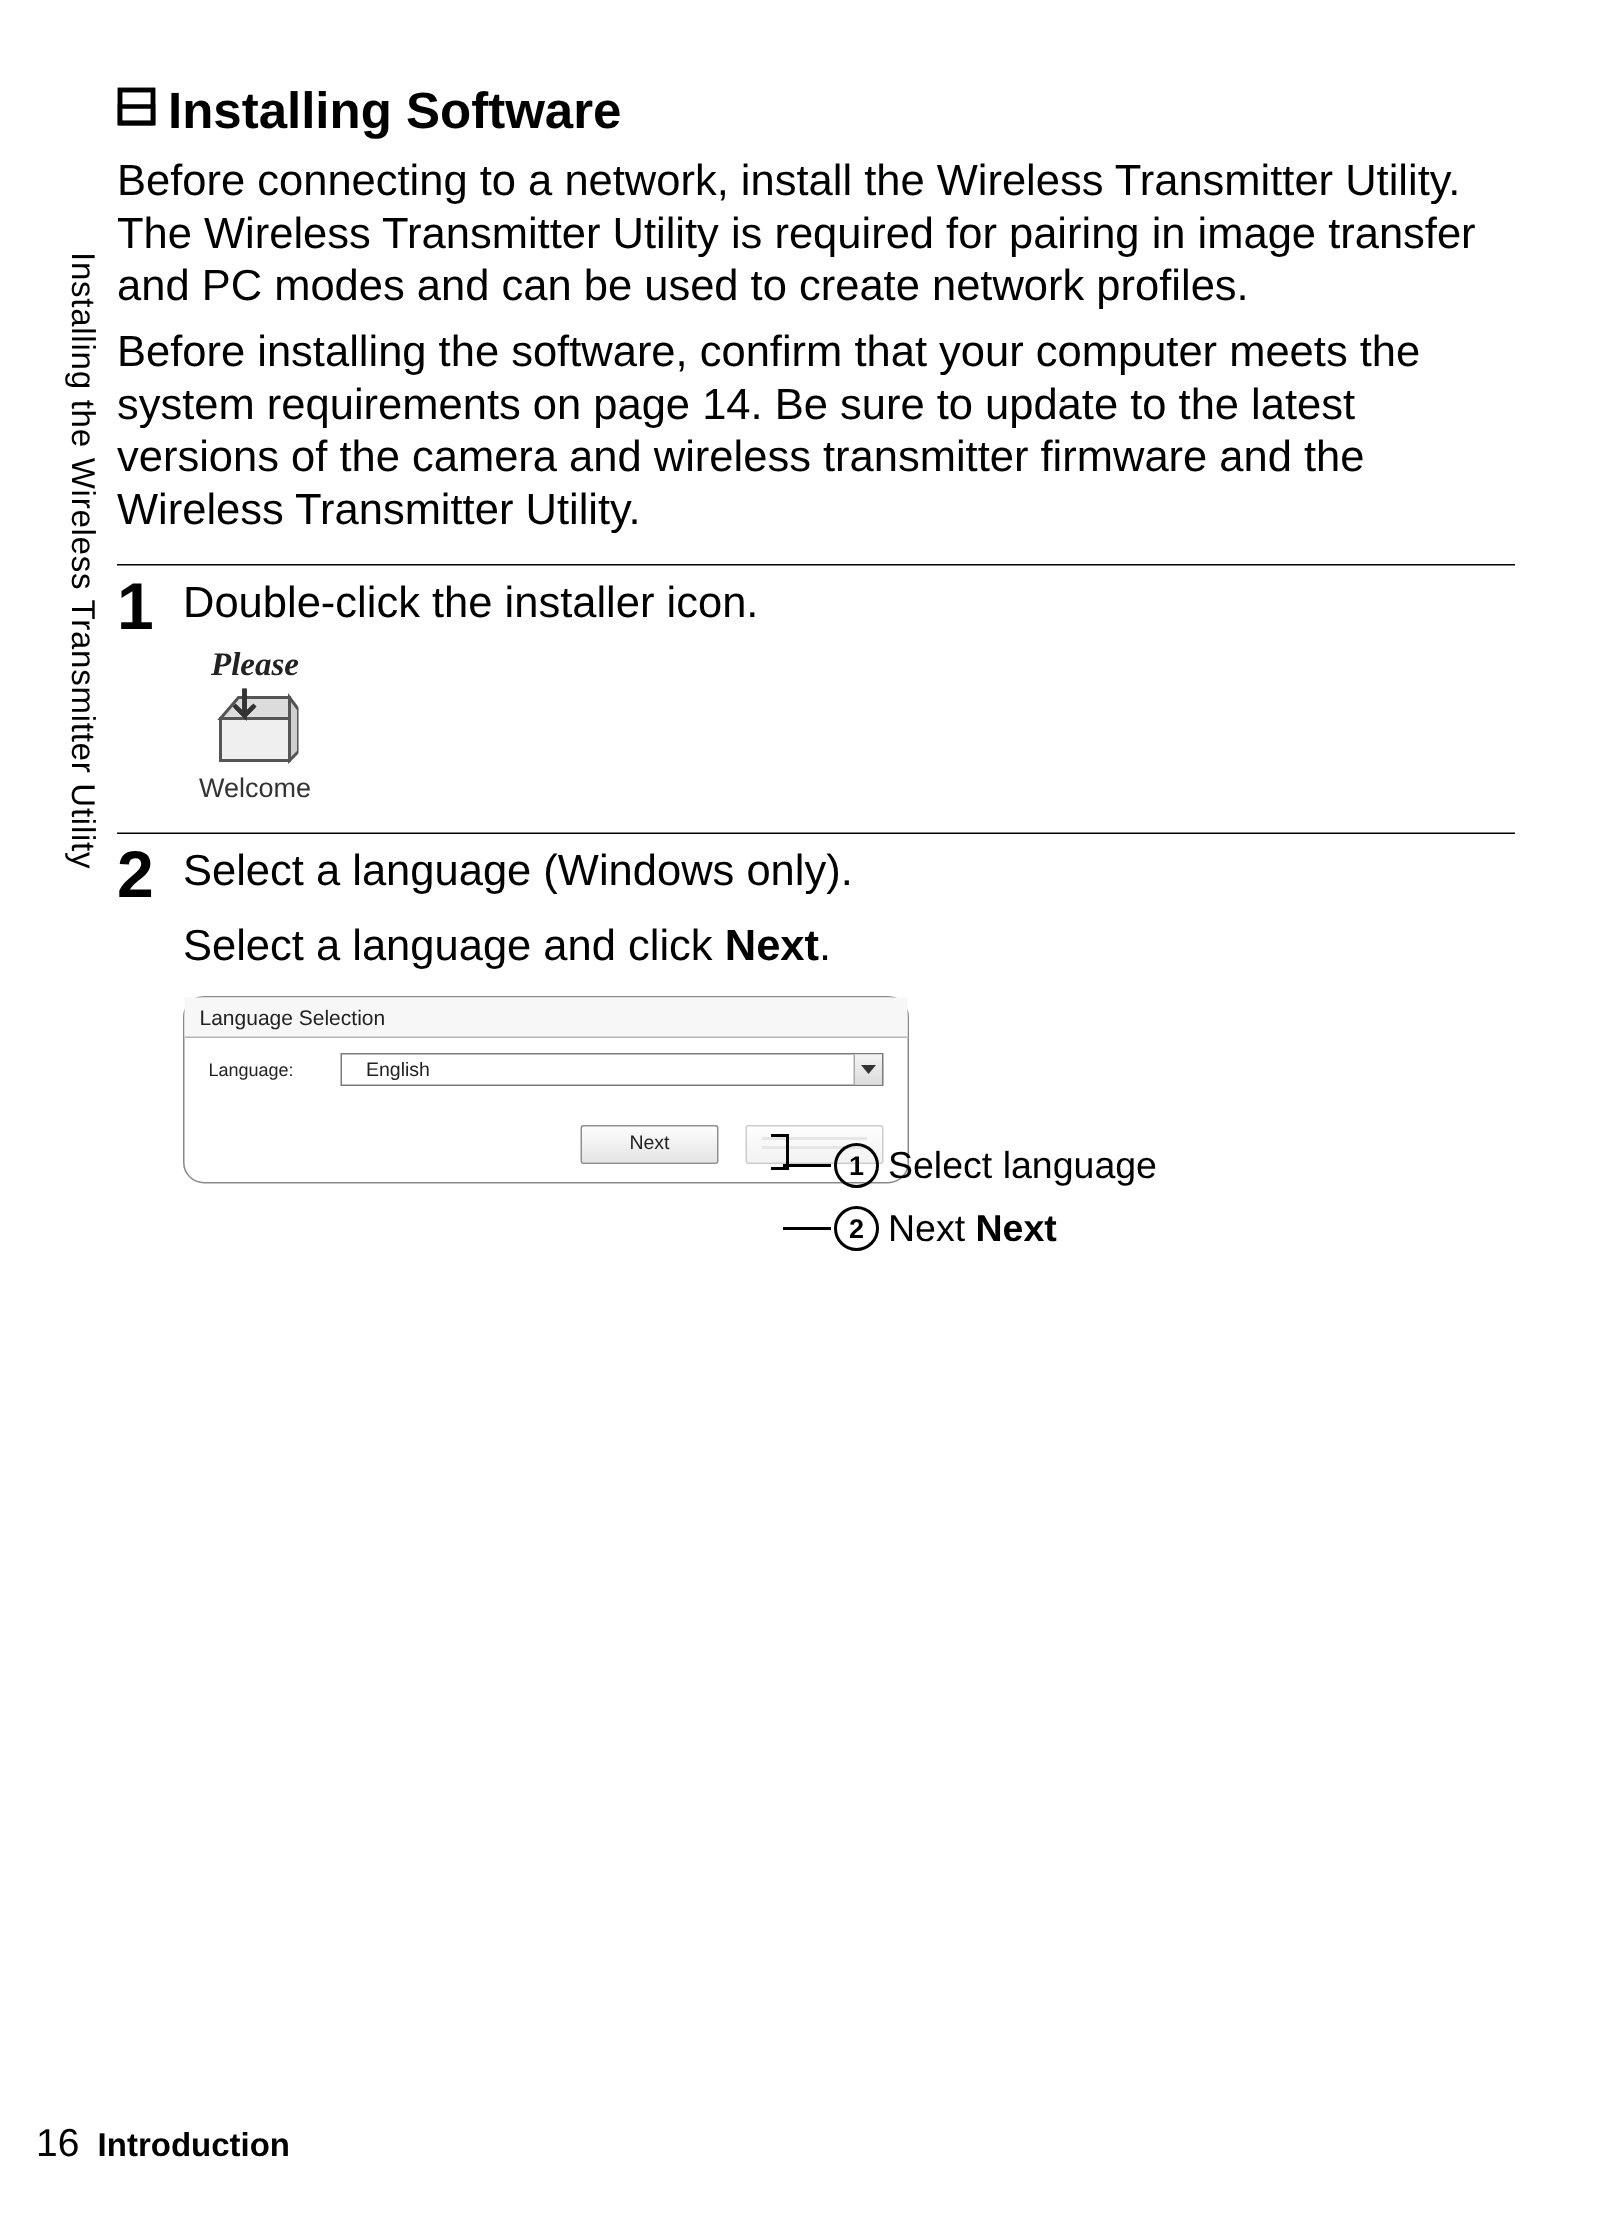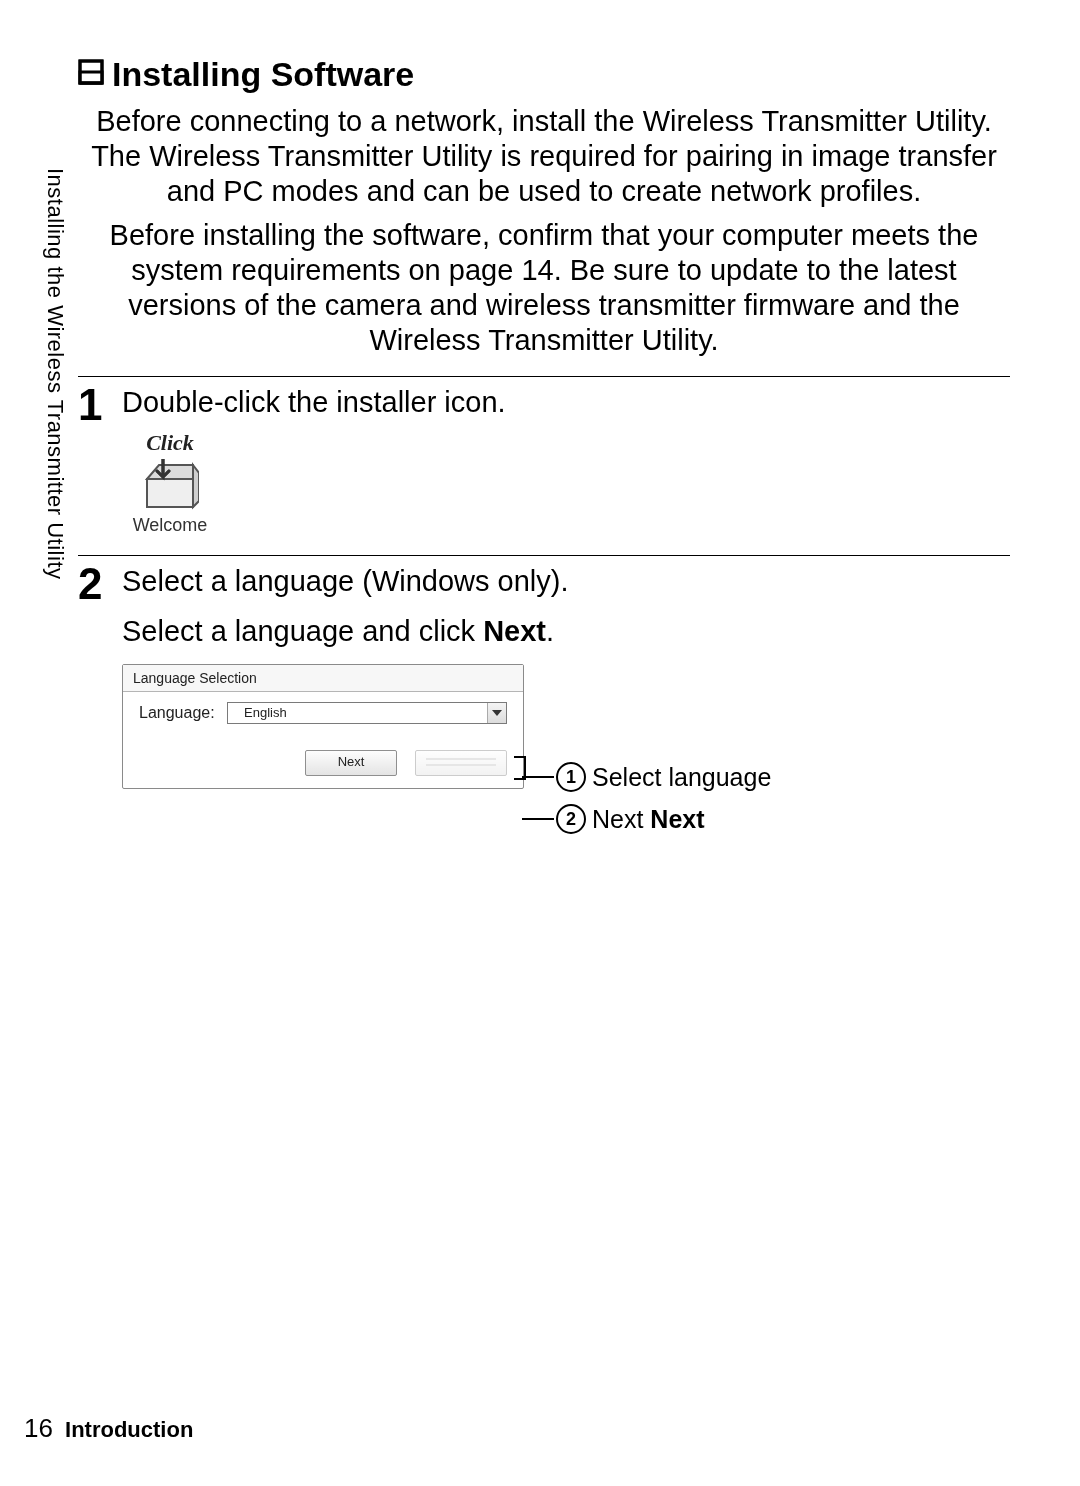--- a/index.html
+++ b/index.html
@@ -35,21 +35,20 @@
   .heading .box-icon {
     display: inline-block;
     vertical-align: 1px;
     margin-right: 8px;
   }
   .heading .box-icon svg { display:block;}
   .para {
     font-size: 29px;
     line-height: 1.2;
     margin: 0 0 10px 0;
-    text-align: center;
   }
   hr.sep {
     border: none;
     border-top: 1px solid #000;
     margin: 18px 0 8px 0;
   }
   .step {
     display: flex;
     align-items: flex-start;
     margin-bottom: 4px;
@@ -97,23 +96,23 @@
     margin: 6px 0 16px 44px;
   }
   .instr strong { font-weight: 700; }
   
   .dialog-area {
     margin-left: 44px;
     position: relative;
     width: 740px;
   }
   .dialog {
-    width: 402px;
+    width: 484px;
     border: 1px solid #8a8a8a;
-    border-radius: 2px;
+    border-radius: 14px;
     background: #fff;
     font-family: Tahoma, "Segoe UI", sans-serif;
     font-size: 14px;
     color: #222;
     box-sizing: border-box;
   }
   .dlg-title {
     padding: 5px 10px 5px 10px;
     border-bottom: 1px solid #b5b5b5;
     font-size: 14px;
@@ -126,21 +125,21 @@
     font-size: 13.5px;
     line-height: 1.25;
     margin-bottom: 26px;
   }
   .dlg-row {
     display: flex;
     align-items: center;
     gap: 18px;
     margin-bottom: 26px;
   }
-  .dlg-label { font-size: 16px; width: 70px;}
+  .dlg-label { font-size: 12px; width: 70px;}
   .dlg-select {
     flex: 1;
     display: flex;
     border: 1px solid #7a7a7a;
     background: #fff;
     height: 22px;
     box-sizing: border-box;
   }
   .dlg-select .sel-text {
     flex: 1;
@@ -250,21 +249,21 @@
     <p class="para">Before installing the software, confirm that your computer meets the system requirements on page 14. Be sure to update to the latest versions of the camera and wireless transmitter firmware and the Wireless Transmitter Utility.</p>
 
     <hr class="sep">
 
     <div class="step">
       <div class="step-num">1</div>
       <div class="step-body">
         <div class="step-title">Double-click the installer icon.</div>
         <div class="step1-row">
           <div class="welcome-icon">
-            <div class="brand">Click</div>
+            <div class="brand">Please</div>
             <svg width="58" height="52" viewBox="0 0 58 52">
               <rect x="6" y="20" width="46" height="28" fill="#efefef" stroke="#555" stroke-width="2"></rect>
               <polygon points="6,20 18,6 52,6 52,20" fill="#dcdcdc" stroke="#555" stroke-width="2"></polygon>
               <polygon points="52,6 58,14 58,42 52,48" fill="#cfcfcf" stroke="#555" stroke-width="2"></polygon>
               <polyline points="22,0 22,18 16,12 22,18 28,12 22,18" fill="none" stroke="#333" stroke-width="3"></polyline>
               <line x1="22" y1="-2" x2="22" y2="18" stroke="#333" stroke-width="3"></line>
               <polyline points="15,11 22,18 29,11" fill="none" stroke="#333" stroke-width="3"></polyline>
             </svg>
             <div>Welcome</div>
           </div>

